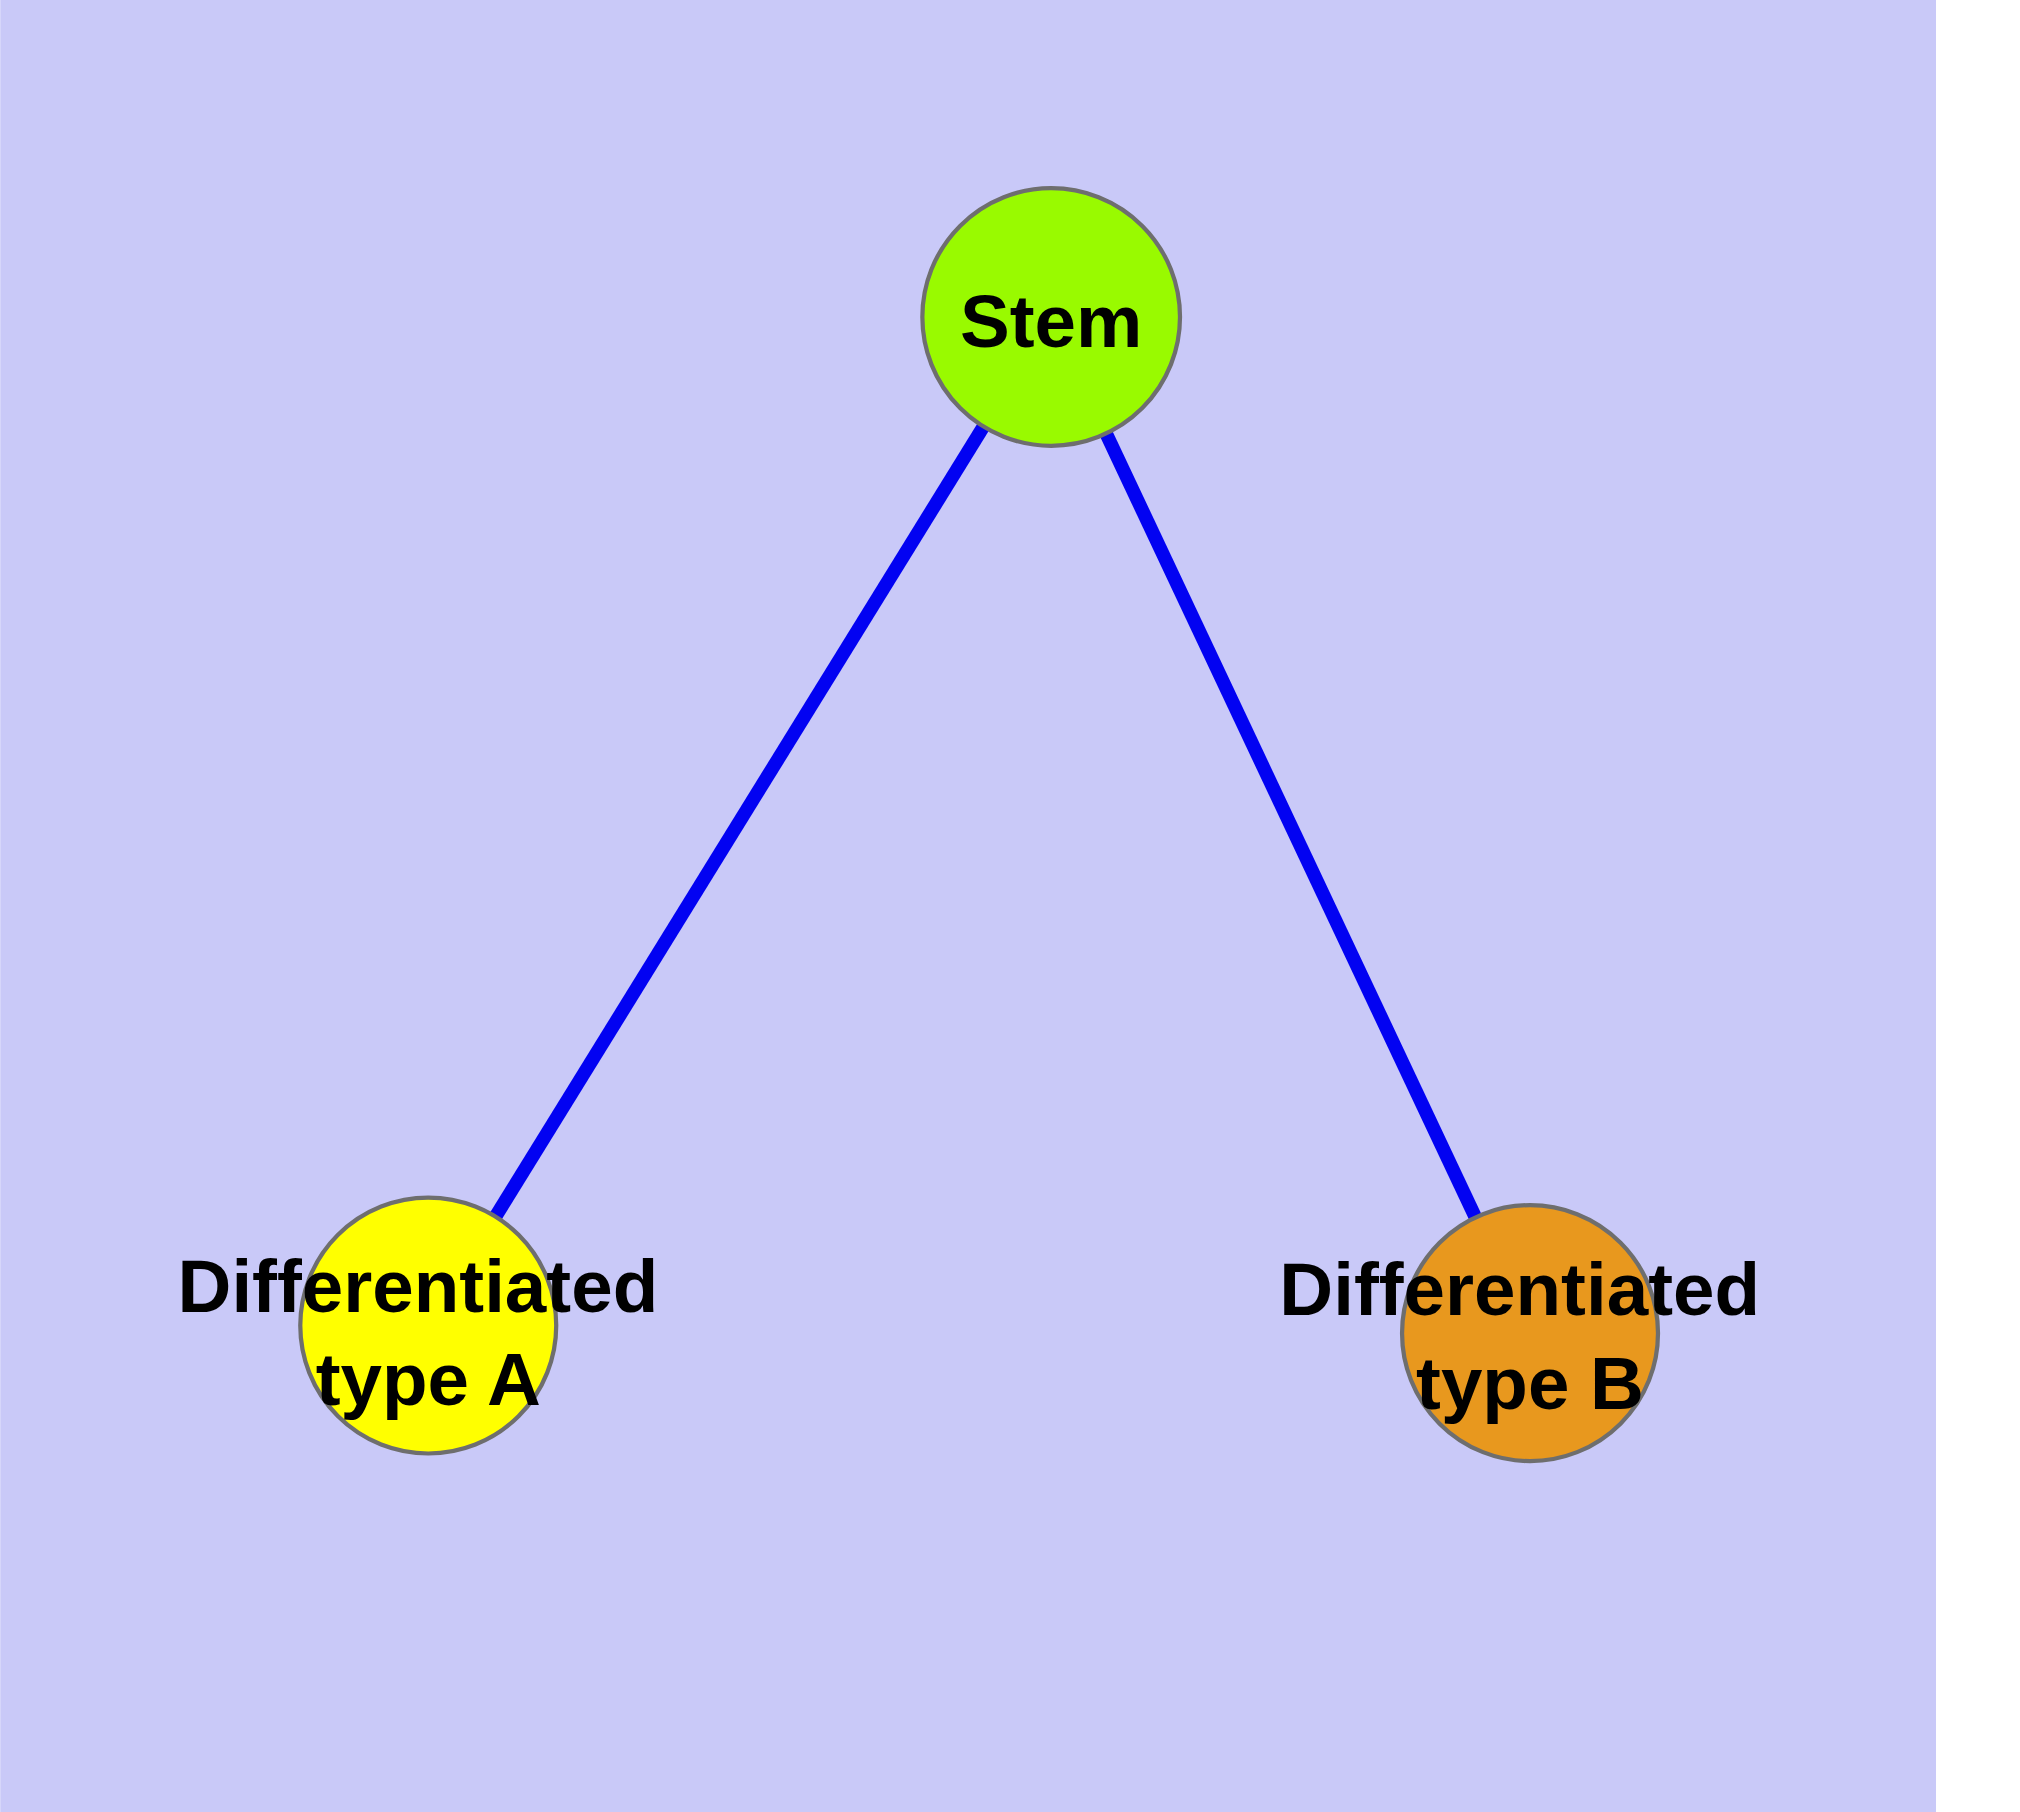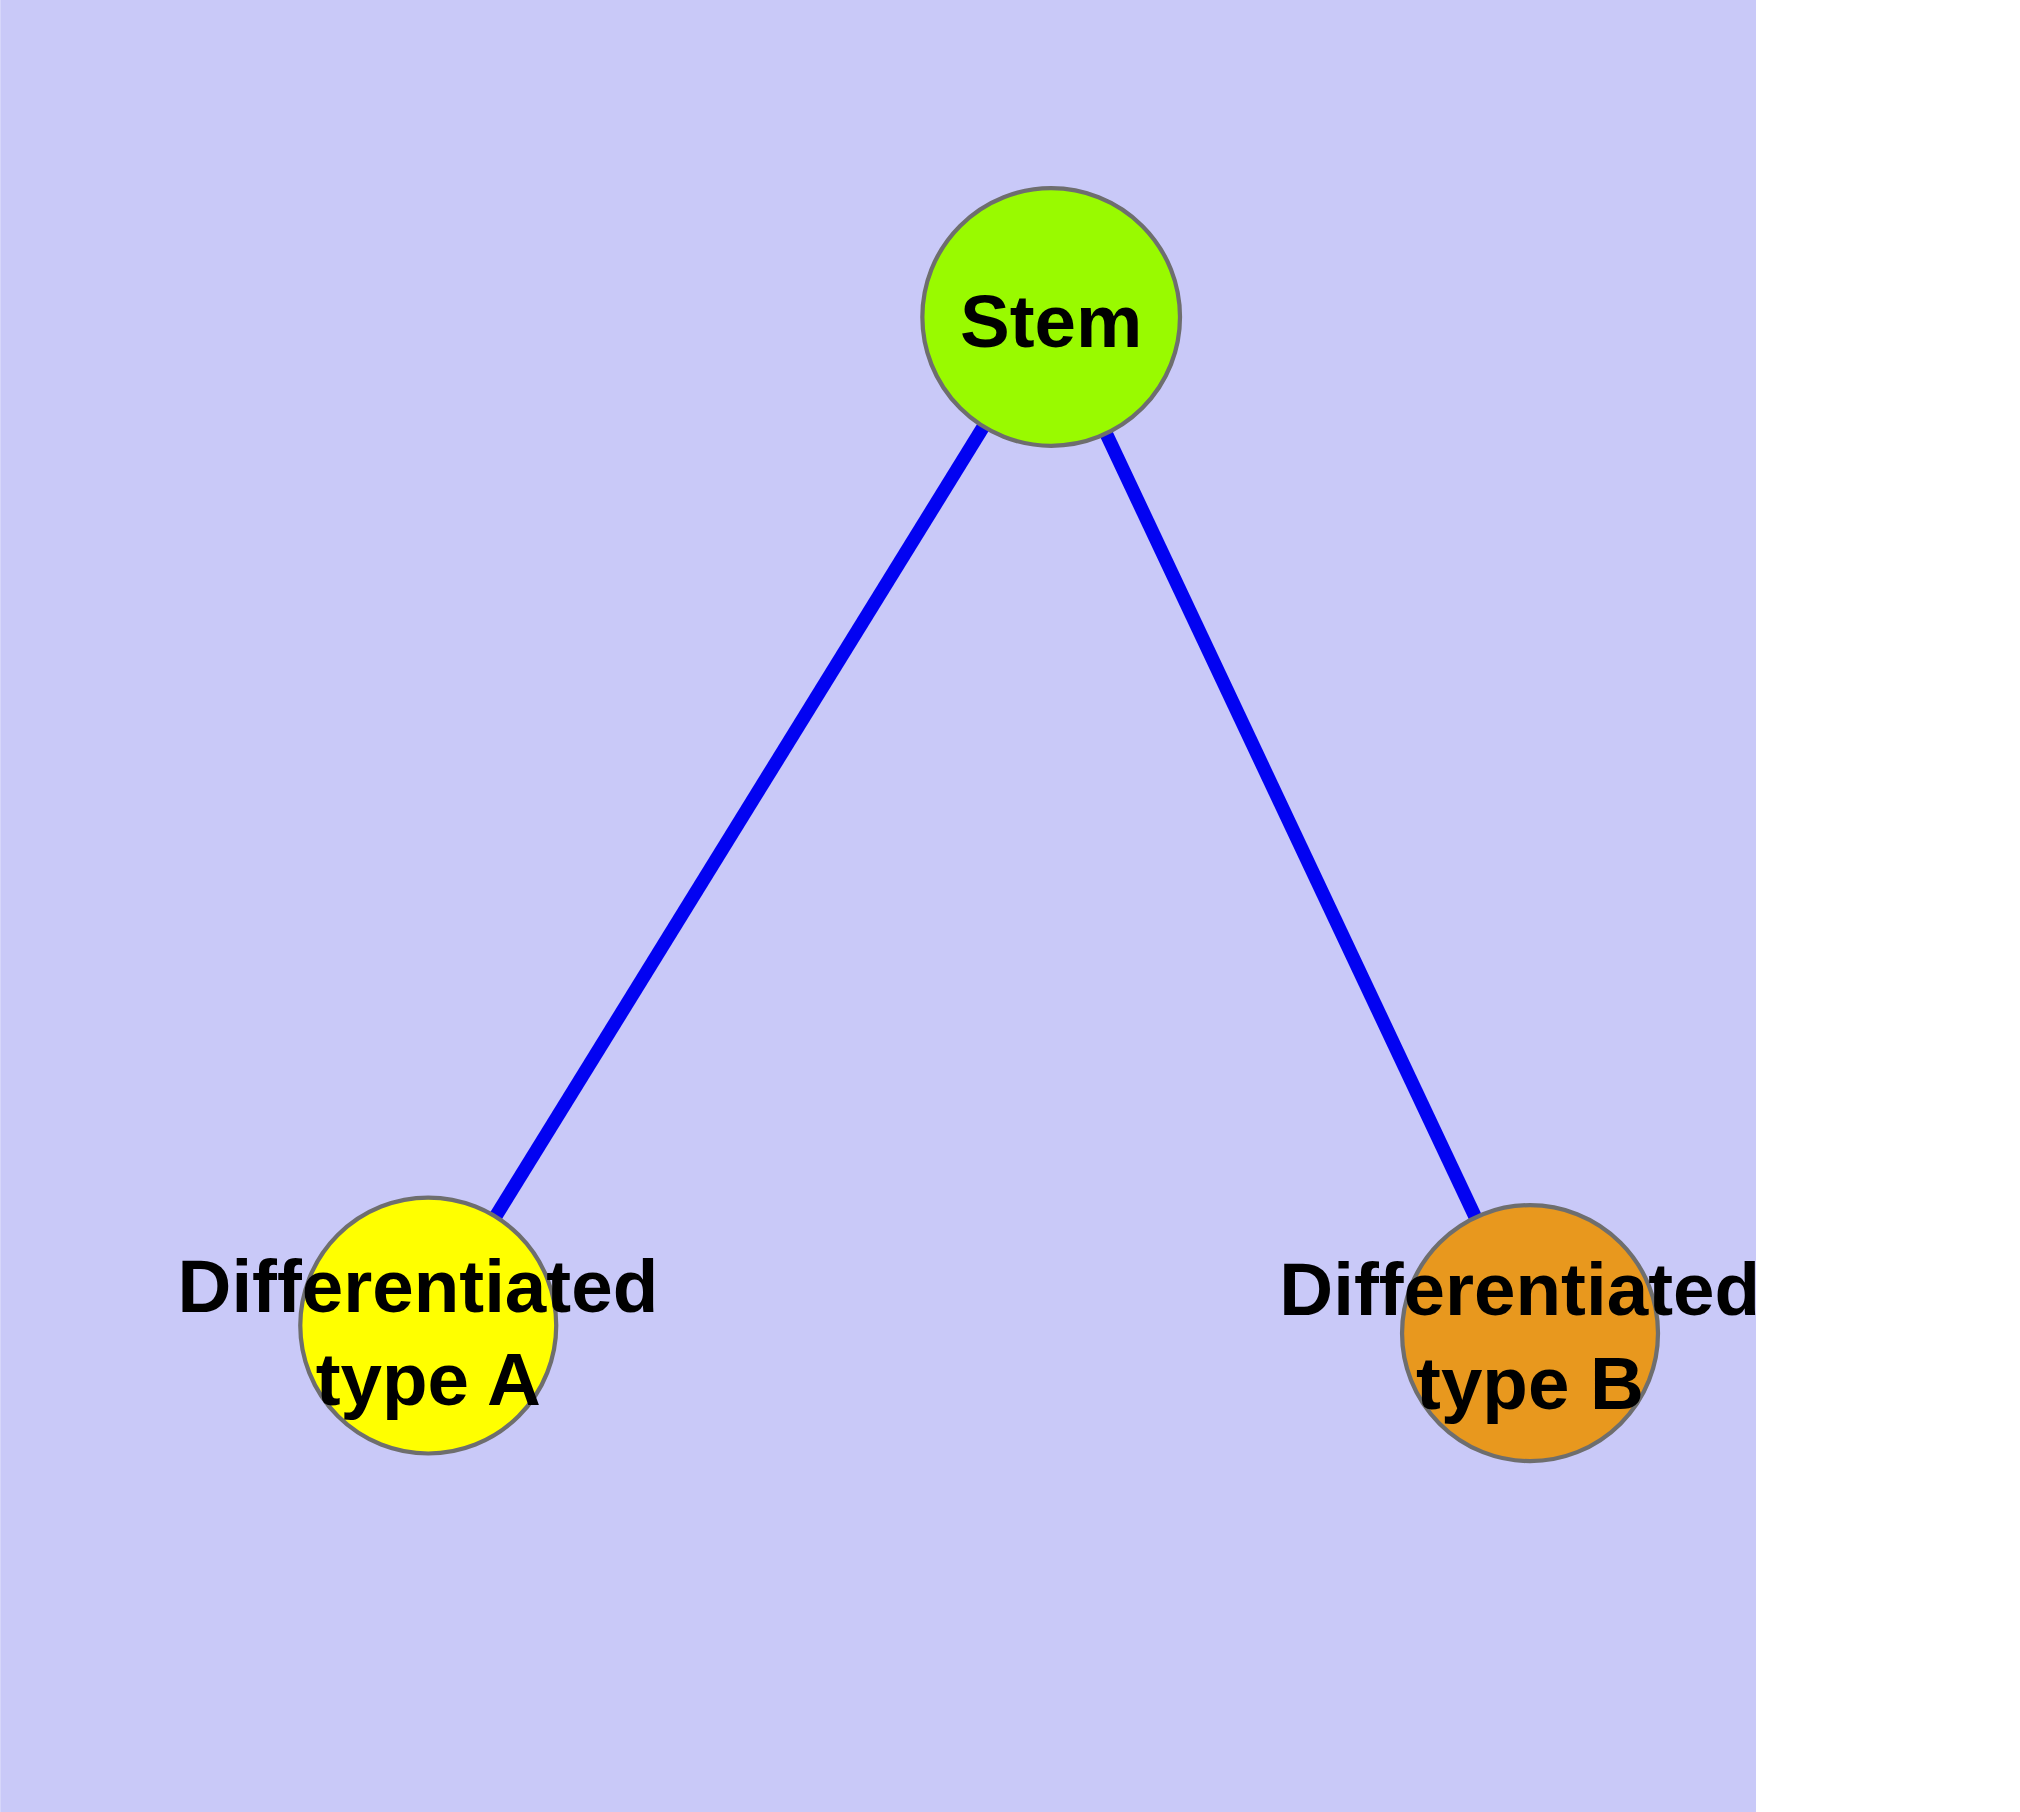--- a/index.html
+++ b/index.html
@@ -1,21 +1,21 @@
 <!DOCTYPE html>
 <html style="font-size:13.6px"><head>
 <meta charset="utf-8">
 <style>
   html, body {
     margin: 0;
     padding: 0;
     background: #ffffff;
   }
   .canvas-wrap {
-    width: 1756px;
+    width: 1936px;
     height: 1812px;
     overflow: hidden;
     text-align: center;
   }
   svg {
     display: block;
   }
   .node-circle {
     stroke-width: 5px;
   }

